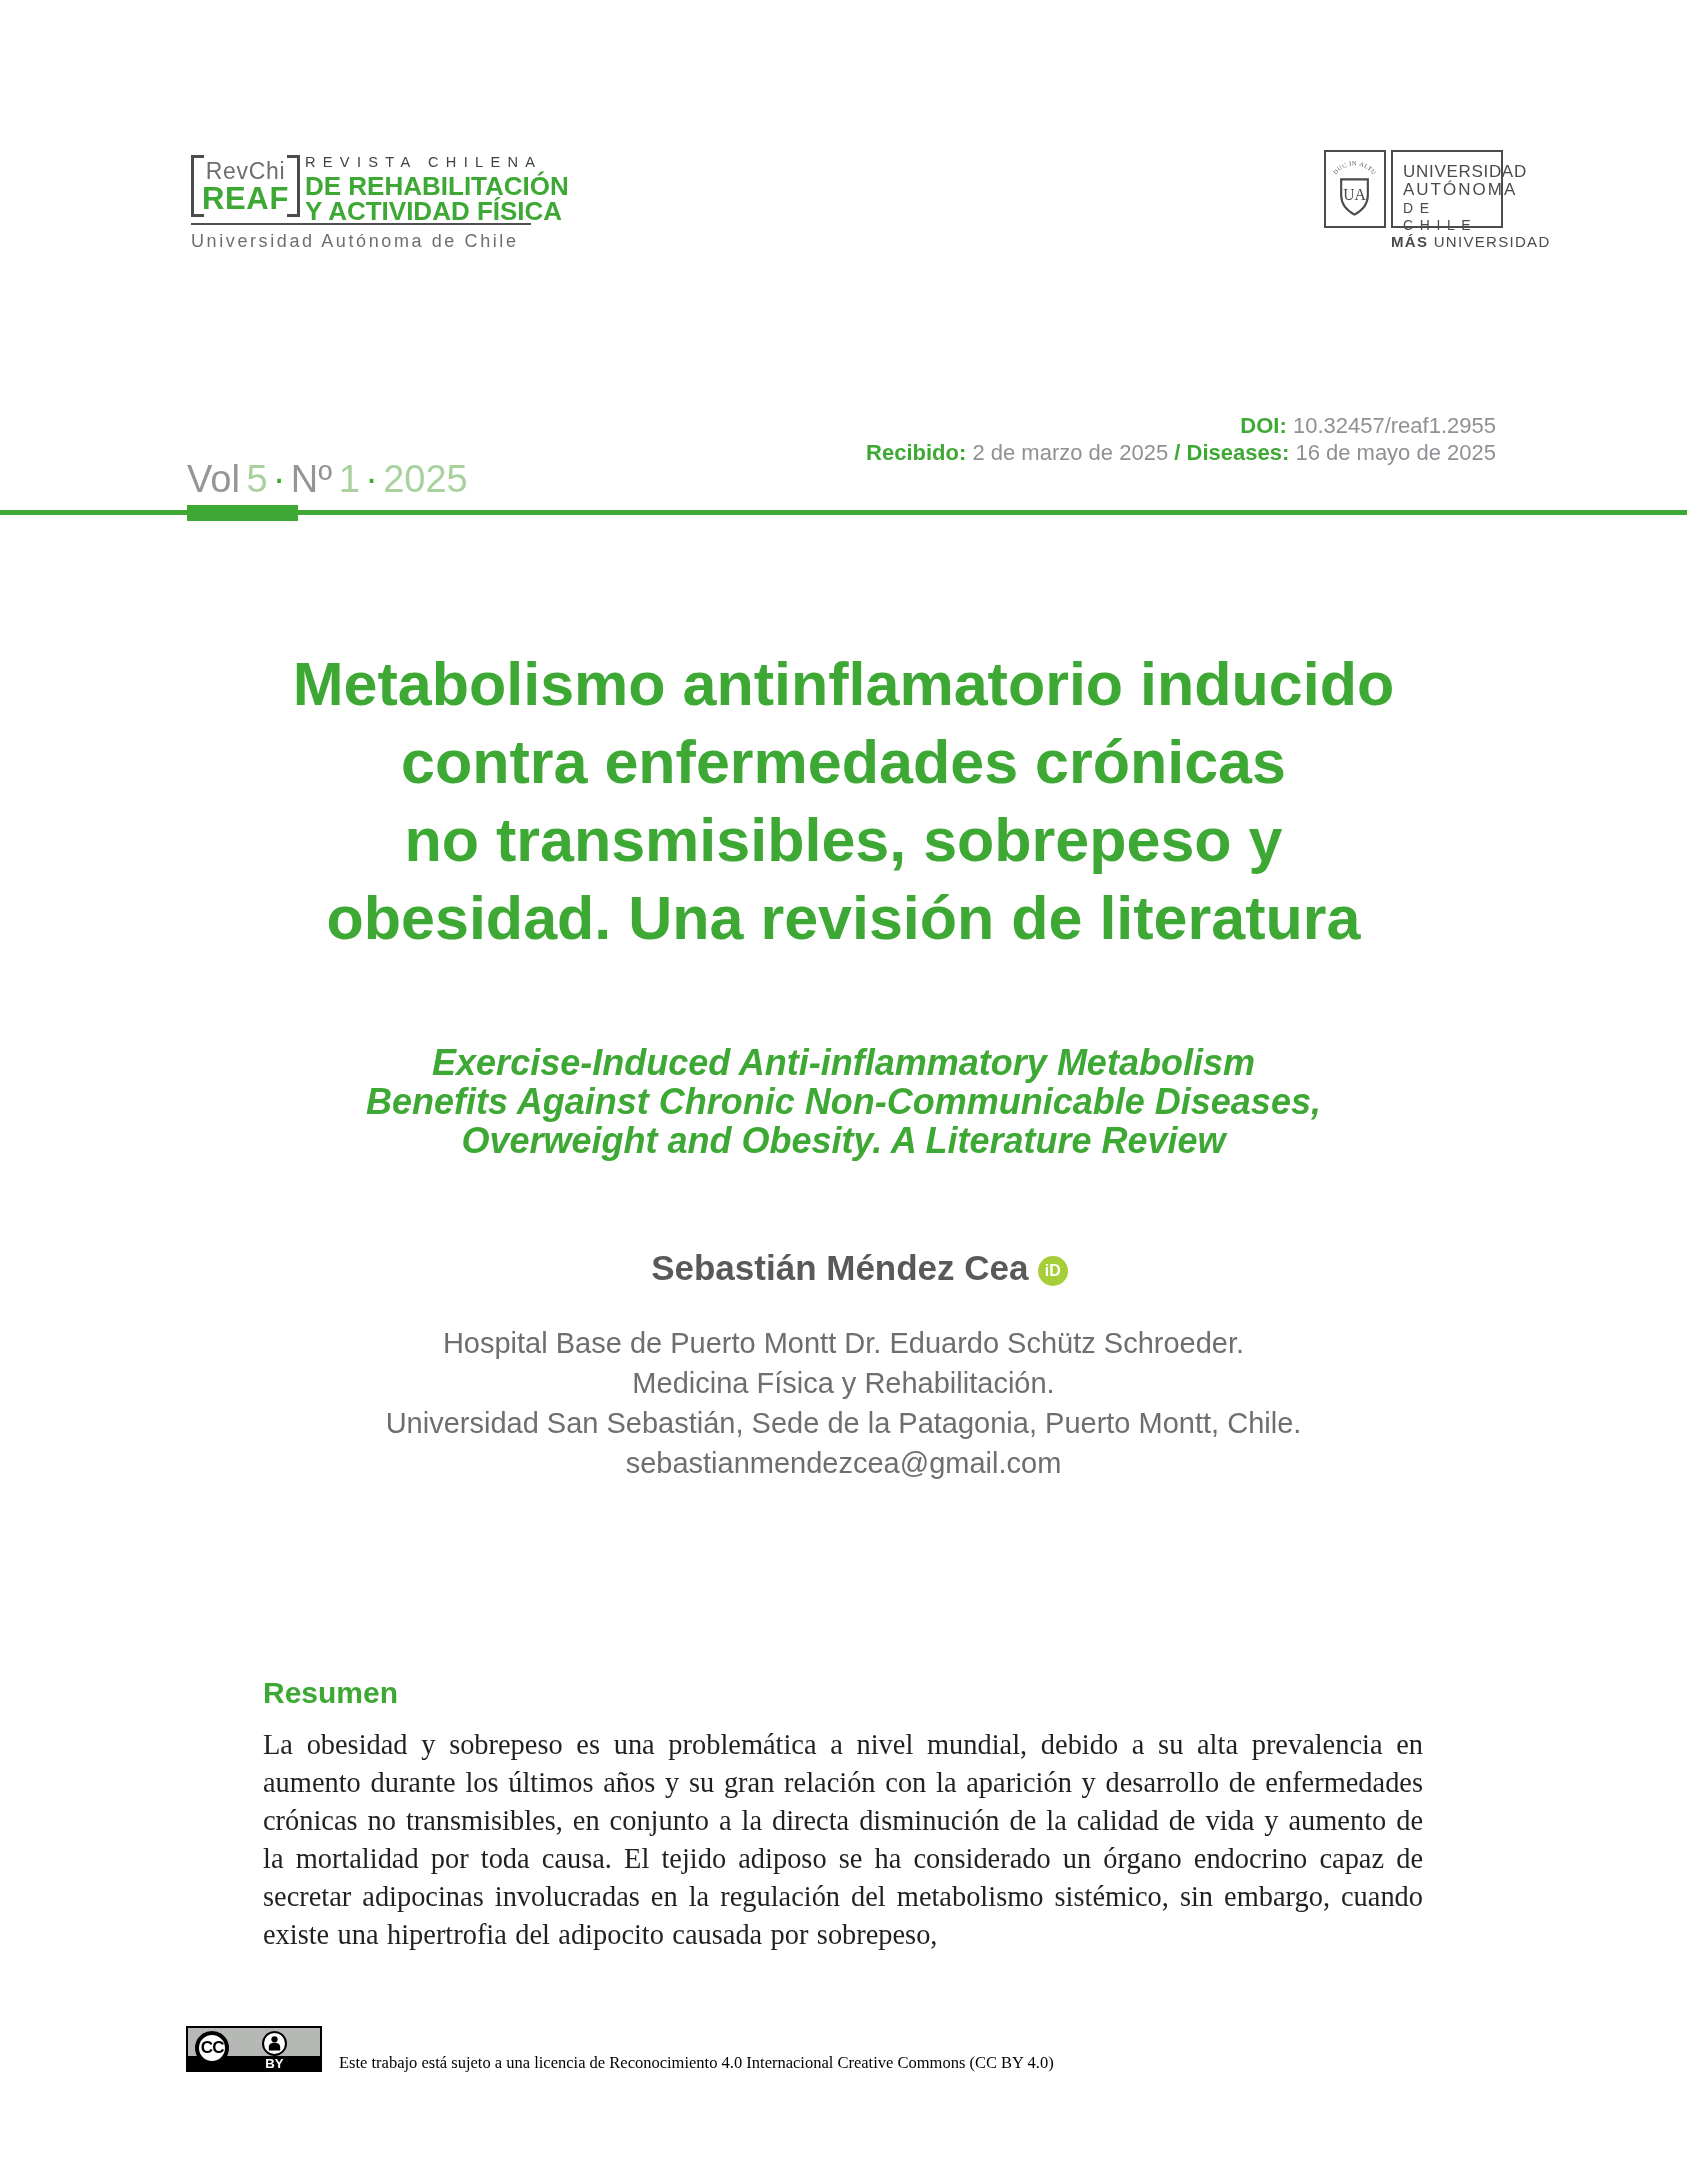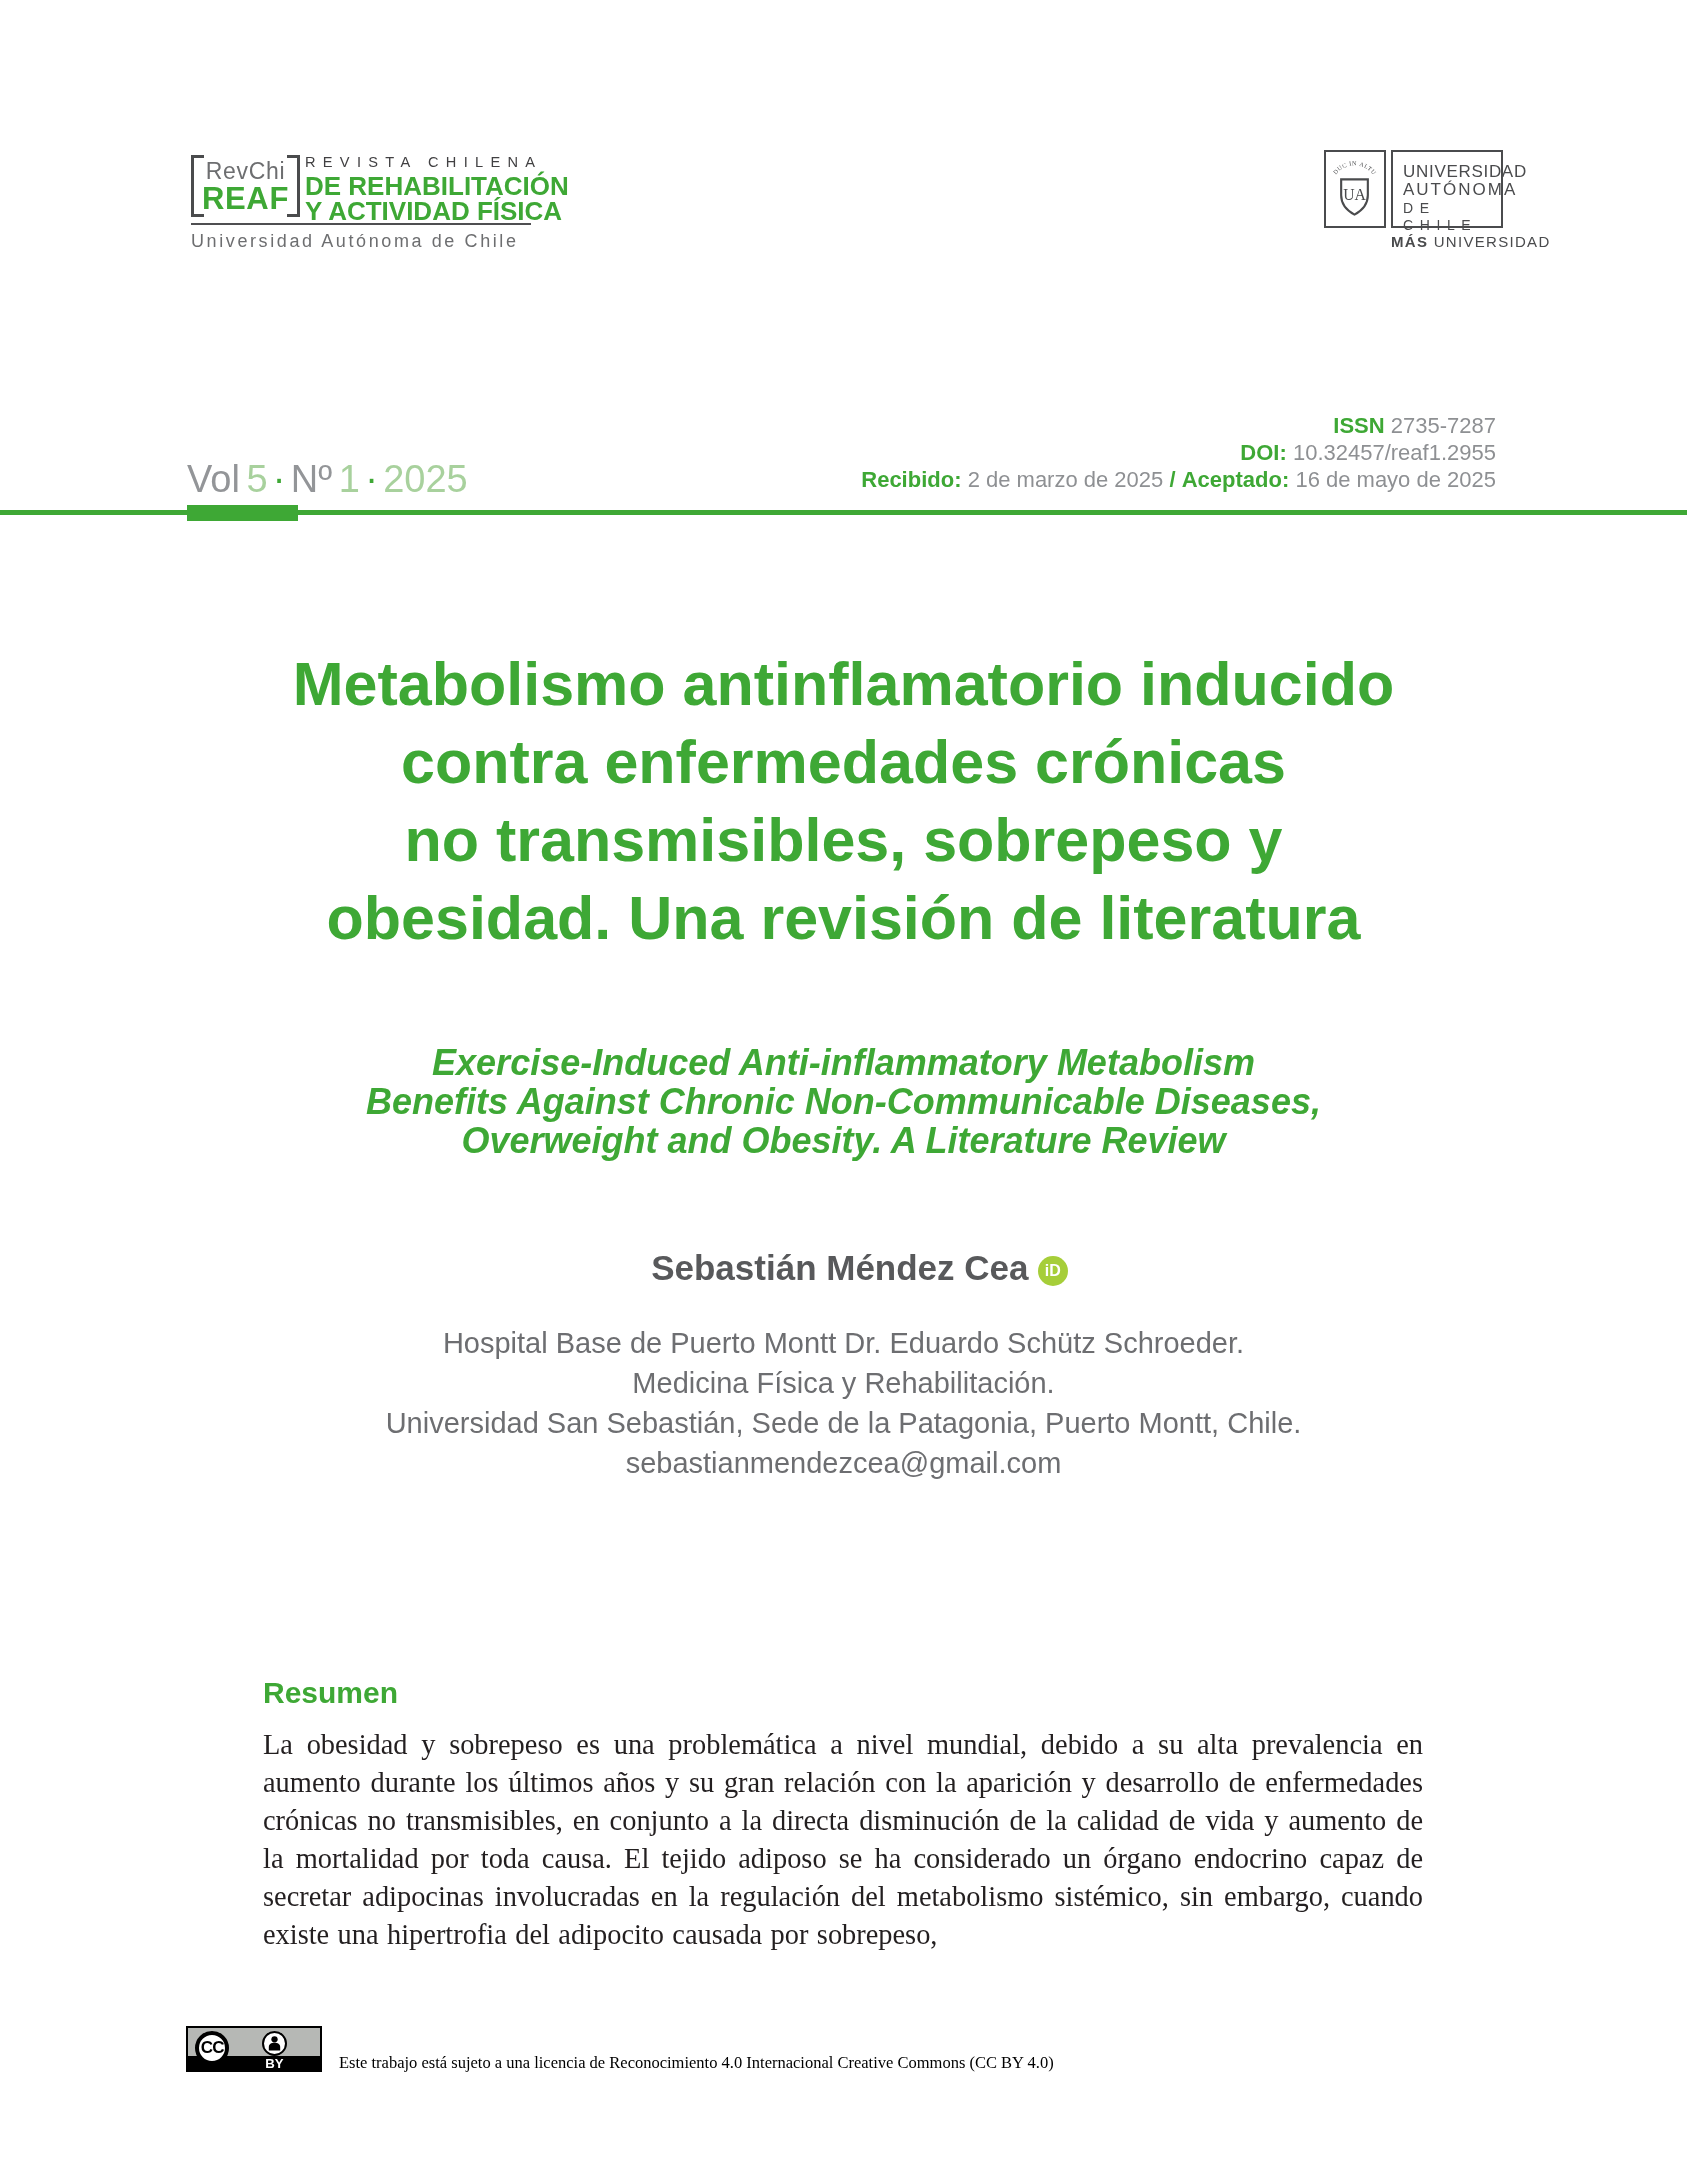--- a/index.html
+++ b/index.html
@@ -119,32 +119,28 @@
       <div class="ua-n3">DE CHILE</div>
     </div>
     <div class="ua-tagline">
       <b>MÁS</b>
       <span>UNIVERSIDAD</span>
     </div>
   </div>
 
   <div class="pub-meta">
     <div class="meta-line">
-      <span class="mlab">ISSN</span>
-      <span class="mval">2735-7287</span>
-    </div>
-    <div class="meta-line">
       <span class="mlab">DOI:</span>
       <span class="mval">10.32457/reaf1.2955</span>
     </div>
     <div class="meta-line">
       <span class="mlab">Recibido:</span>
       <span class="mval">2 de marzo de 2025</span>
       <span class="mlab">/</span>
-      <span class="mlab">Aceptado:</span>
+      <span class="mlab">Diseases:</span>
       <span class="mval">16 de mayo de 2025</span>
     </div>
   </div>
 
   <div class="issue-line">
     <span class="ivl">Vol</span><span class="inum sp">5</span><span class="idot">·</span><span class="ivl">Nº</span><span class="inum sp">1</span><span class="idot">·</span><span class="inum">2025</span>
   </div>
 
   <div class="head-rule">
     <span class="head-rule-thick"></span>

